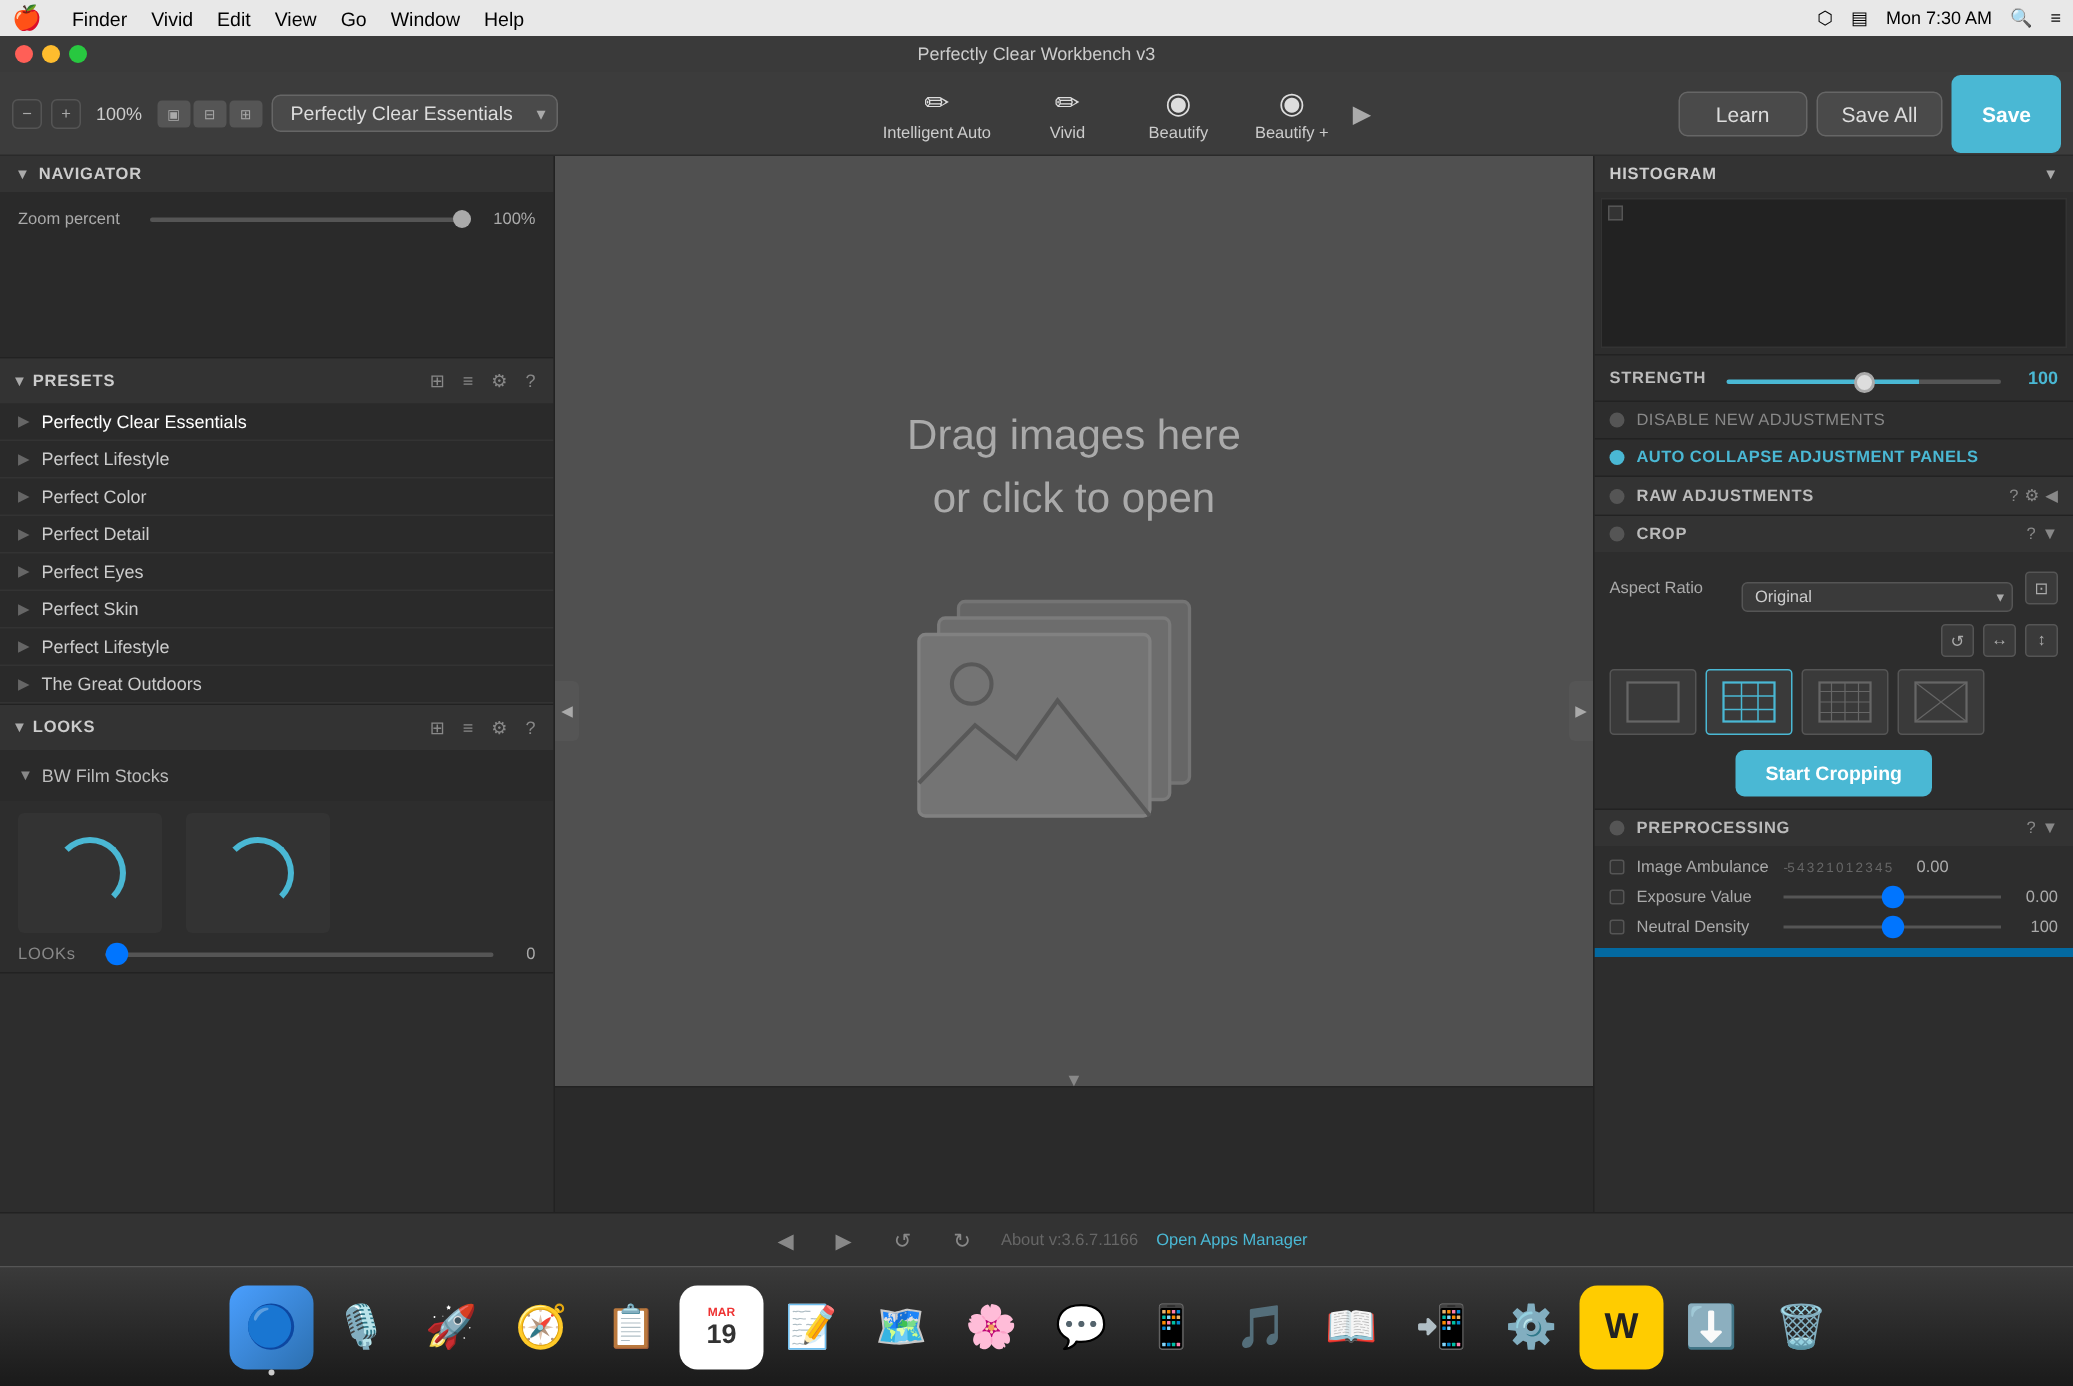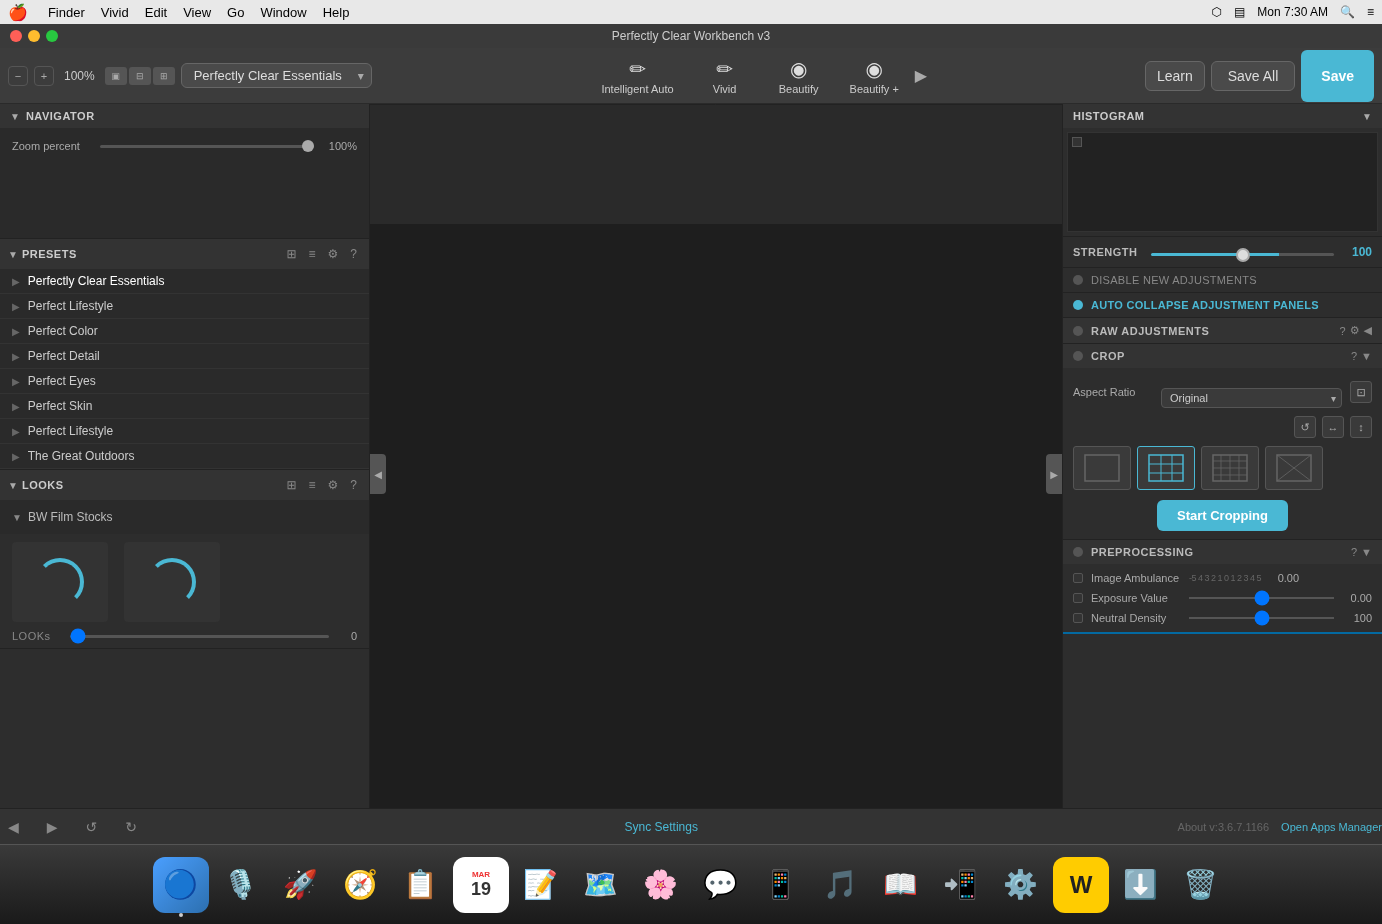--- a/index.html
+++ b/index.html
@@ -69,21 +69,21 @@
     .preset-select-wrapper { position: relative; }
     .preset-select-wrapper::after { content: '▾'; position: absolute; right: 8px; top: 50%; transform: translateY(-50%); color: #aaa; pointer-events: none; }
     .toolbar-presets { display: flex; align-items: center; gap: 4px; flex: 1; justify-content: center; overflow: hidden; }
     .preset-btn {
       display: flex; flex-direction: column; align-items: center; gap: 2px;
       background: none; border: none; color: #ccc; cursor: pointer; padding: 4px 12px;
       font-size: 11px; min-width: 70px;
     }
     .preset-btn .icon { font-size: 20px; color: #ddd; }
     .toolbar-right { display: flex; align-items: center; gap: 6px; }
-    .btn-learn { background: #4a4a4a; border: 1px solid #666; border-radius: 6px; color: #ddd; padding: 6px 11px; cursor: pointer; font-size: 14px; }
+    .btn-learn { background: #4a4a4a; border: 1px solid #666; border-radius: 6px; color: #ddd; padding: 6px 24px; cursor: pointer; font-size: 14px; }
     .btn-save-all { background: #4a4a4a; border: 1px solid #666; border-radius: 6px; color: #ddd; padding: 6px 16px; cursor: pointer; font-size: 14px; }
     .btn-save { background: #4ab8d4; border: none; border-radius: 6px; color: #fff; padding: 18px 20px; cursor: pointer; font-size: 14px; font-weight: 600; }
     .toolbar-more { background: none; border: none; color: #aaa; font-size: 16px; cursor: pointer; }
 
     
     .left-sidebar {
       width: 370px;
       background: #2d2d2d;
       border-right: 1px solid #222;
       display: flex;
@@ -226,21 +226,21 @@
     .grid-thumb { width: 58px; height: 44px; background: #3a3a3a; border-radius: 3px; border: 1px solid #555; display: flex; align-items: center; justify-content: center; cursor: pointer; }
     .grid-thumb.active { border-color: #4ab8d4; }
     .grid-thumb svg { width: 36px; height: 28px; }
     .start-cropping-btn {
       background: #4ab8d4; border: none; border-radius: 6px; color: #fff;
       padding: 8px 20px; font-size: 13px; font-weight: 600; cursor: pointer;
       display: block; margin: 0 auto;
     }
 
     
-    .preproc-section { border-bottom: 2px solid #0369a1; }
+    .preproc-section { border-bottom: 6px solid #0369a1; }
     .preproc-header { display: flex; align-items: center; padding: 6px 10px; background: #333; }
     .preproc-dot { width: 10px; height: 10px; border-radius: 50%; background: #555; margin-right: 8px; }
     .preproc-title { color: #bbb; font-size: 11px; font-weight: 700; letter-spacing: 0.5px; flex: 1; }
     .preproc-content { padding: 4px 10px; }
     .preproc-row { display: flex; align-items: center; gap: 8px; padding: 4px 0; }
     .preproc-checkbox { width: 10px; height: 10px; border: 1px solid #555; background: #333; border-radius: 2px; flex-shrink: 0; }
     .preproc-label { color: #aaa; font-size: 11px; min-width: 90px; }
     .preproc-slider { flex: 1; -webkit-appearance: none; background: #555; height: 2px; min-width: 80px; }
     .preproc-value { color: #aaa; font-size: 11px; min-width: 30px; text-align: right; }
     .ambul-scale { font-size: 9px; color: #666; letter-spacing: -0.5px; }
@@ -459,33 +459,51 @@
         </div>
       </div>
     </div>
 
     <div class="canvas-wrapper">
 
       <div class="canvas-collapse-handle">◀</div>
 
       <div class="canvas-right-collapse">▶</div>
 
+      <div class="canvas-main">
+        <div class="drag-drop-area">
+          <div class="drag-text">
+            <div>Drag images here</div>
+            <div>or click to open</div>
+          </div>
+          <div class="image-placeholder">
+            <svg viewBox="0 0 200 160" fill="none" xmlns="http://www.w3.org/2000/svg">
+
+              <rect x="30" y="20" width="140" height="110" rx="4" fill="#888" stroke="#aaa" stroke-width="2"></rect>
+
+              <rect x="18" y="30" width="140" height="110" rx="4" fill="#999" stroke="#bbb" stroke-width="2"></rect>
+
+              <rect x="6" y="40" width="140" height="110" rx="4" fill="#aaa" stroke="#ccc" stroke-width="2"></rect>
+
+              <circle cx="38" cy="70" r="12" stroke="#666" stroke-width="2.5" fill="none"></circle>
+              <polyline points="6,130 40,95 65,115 90,80 146,150" stroke="#666" stroke-width="2.5" fill="none"></polyline>
+            </svg>
+          </div>
+        </div>
+      </div>
 
       <div class="canvas-filmstrip">
         <div class="filmstrip-down-arrow">▼</div>
       </div>
 
       <div class="canvas-bottom-bar">
         <button class="nav-arrow">◀</button>
         <button class="nav-arrow">▶</button>
         <button class="nav-arrow">↺</button>
         <button class="nav-arrow">↻</button>
-        <div class="bottom-bar-center">
-          <span class="sync-settings">Sync Settings</span>
-        </div>
         <span class="about-text">About v:3.6.7.1166</span>
         <span class="open-apps-btn">Open Apps Manager</span>
       </div>
     </div>
 
     <div class="right-sidebar">
 
       <div class="histogram-section">
         <div class="hist-header">
           <span class="hist-title">HISTOGRAM</span>

